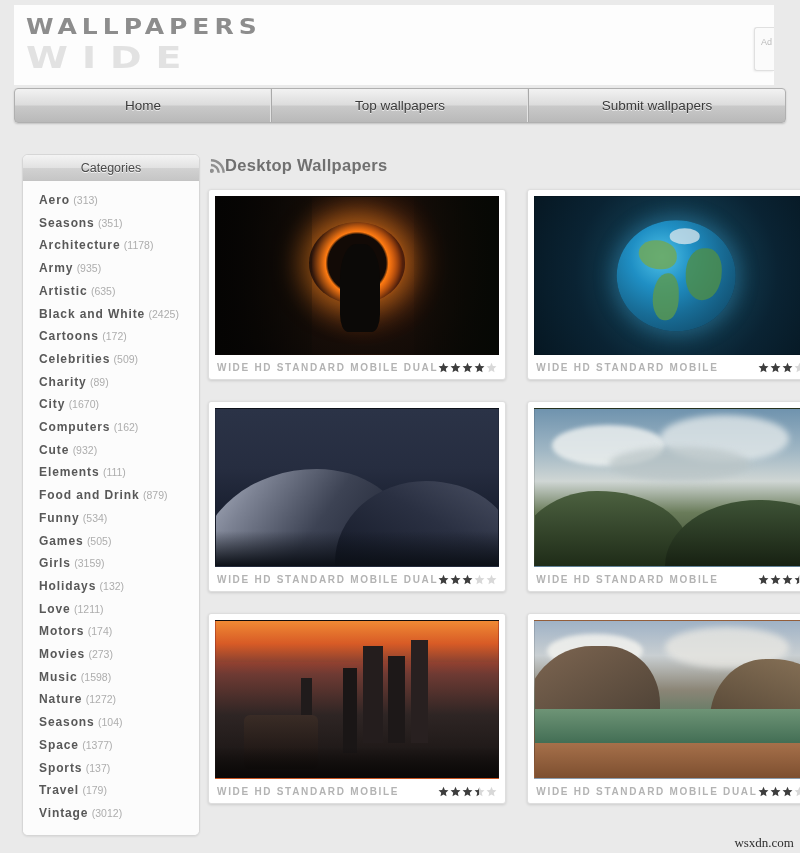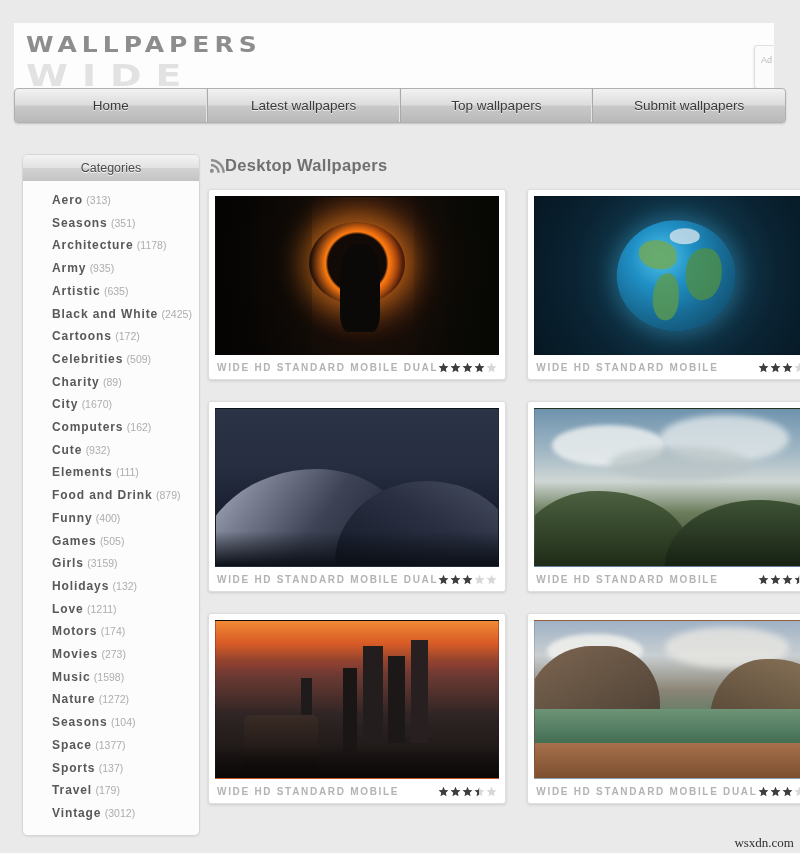--- a/index.html
+++ b/index.html
@@ -13,21 +13,21 @@
   #page {
     position: relative;
     width: 800px; height: 853px;
     background: #eaeaea;
     overflow: hidden;
   }
 
   
   .topband {
     position: absolute;
-    left: 14px; top: 23px;
+    left: 14px; top: 5px;
     width: 760px; height: 80px;
     background: #fdfdfd;
   }
   .logo {
     position: absolute;
     left: 12px; top: 12px;
     width: 280px; height: 62px;
     user-select: none;
   }
   .logo-top {
@@ -127,21 +127,21 @@
     background: linear-gradient(to bottom, #f4f4f4 0%, #e2e2e2 50%, #d2d2d2 51%, #c6c6c6 100%);
     border-bottom: 1px solid #c4c4c4;
     display: flex;
     align-items: center;
     justify-content: center;
     font-size: 12.5px;
     color: #4a4a4a;
     text-shadow: 0 1px 0 rgba(255,255,255,0.8);
     text-align: center;
   }
-  .panel-body { padding: 8px 0 10px 17px; background: #fcfcfc; }
+  .panel-body { padding: 8px 0 10px 4px; background: #fcfcfc; }
   .cat {
     display: block;
     padding: 1px 12px;
     font-size: 12px;
     line-height: 20.7px;
     white-space: nowrap;
     cursor: pointer;
   }
   .cat .nm {
     color: #585858;
@@ -229,21 +229,20 @@
       <div class="logo-top">WALLPAPERS</div>
       <div class="logo-bottom">WIDE</div>
     </div>
     <div class="ad-clip">
       <span>Ad</span>
     </div>
   </div>
 
   <div class="navwrap">
     <div class="navitem">Home</div>
-    <div class="navitem">Latest wallpapers</div>
     <div class="navitem">Top wallpapers</div>
     <div class="navitem">Submit wallpapers</div>
   </div>
 
   <div class="content">
 
     <div class="sidebar">
       <div class="panel">
         <div class="panel-head">Categories</div>
         <div class="panel-body" id="cat-list">
@@ -254,21 +253,21 @@
             <a class="cat"><span class="nm">Artistic</span> <span class="ct">(635)</span></a>
             <a class="cat"><span class="nm">Black and White</span> <span class="ct">(2425)</span></a>
             <a class="cat"><span class="nm">Cartoons</span> <span class="ct">(172)</span></a>
             <a class="cat"><span class="nm">Celebrities</span> <span class="ct">(509)</span></a>
             <a class="cat"><span class="nm">Charity</span> <span class="ct">(89)</span></a>
             <a class="cat"><span class="nm">City</span> <span class="ct">(1670)</span></a>
             <a class="cat"><span class="nm">Computers</span> <span class="ct">(162)</span></a>
             <a class="cat"><span class="nm">Cute</span> <span class="ct">(932)</span></a>
             <a class="cat"><span class="nm">Elements</span> <span class="ct">(111)</span></a>
             <a class="cat"><span class="nm">Food and Drink</span> <span class="ct">(879)</span></a>
-            <a class="cat"><span class="nm">Funny</span> <span class="ct">(400)</span></a>
+            <a class="cat"><span class="nm">Funny</span> <span class="ct">(534)</span></a>
             <a class="cat"><span class="nm">Games</span> <span class="ct">(505)</span></a>
             <a class="cat"><span class="nm">Girls</span> <span class="ct">(3159)</span></a>
             <a class="cat"><span class="nm">Holidays</span> <span class="ct">(132)</span></a>
             <a class="cat"><span class="nm">Love</span> <span class="ct">(1211)</span></a>
             <a class="cat"><span class="nm">Motors</span> <span class="ct">(174)</span></a>
             <a class="cat"><span class="nm">Movies</span> <span class="ct">(273)</span></a>
             <a class="cat"><span class="nm">Music</span> <span class="ct">(1598)</span></a>
             <a class="cat"><span class="nm">Nature</span> <span class="ct">(1272)</span></a>
             <a class="cat"><span class="nm">Seasons</span> <span class="ct">(104)</span></a>
             <a class="cat"><span class="nm">Space</span> <span class="ct">(1377)</span></a>

